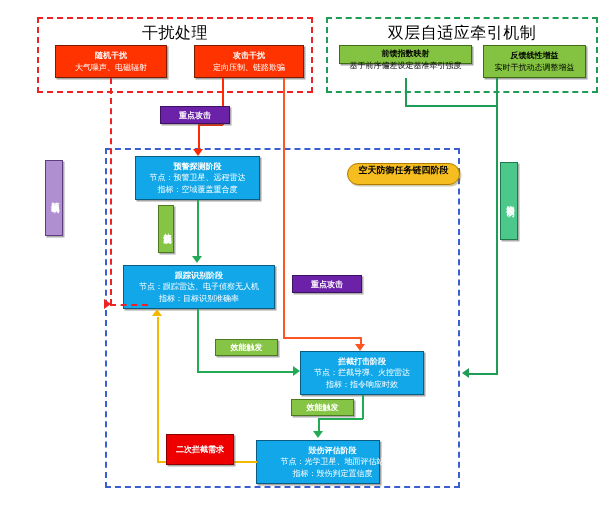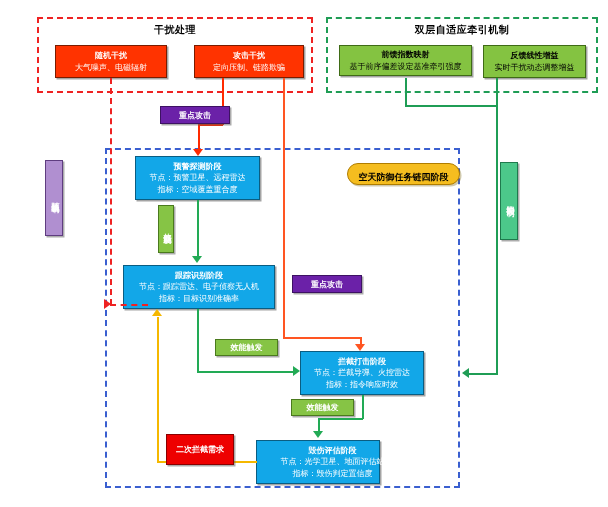--- a/index.html
+++ b/index.html
@@ -18,22 +18,22 @@
   
   .group{
     border-style:dashed;
     border-width:2px;
     background:transparent;
   }
   .group-title{
     position:absolute;
     top:4px;left:0;right:0;
     text-align:center;
-    font-size:10px;
-    font-weight:bold;
+    font-size:16px;
+    font-weight:normal;
     color:#000000;
     letter-spacing:.5px;
   }
   .grp-red{border-color:#ee2222;}
   .grp-green{border-color:#1f9d55;}
   .grp-blue{border-color:#3a5fd0;}
 
   
   .node{
     border:1px solid #333333;
@@ -75,21 +75,21 @@
     text-orientation:upright;
     letter-spacing:1px;
     line-height:1.1;
   }
 
   
   .pill{
     background:#f5bd1f;
     border:1.5px solid #b07d00;
     border-radius:14px;
-    display:flex;align-items:flex-end;justify-content:center;
+    display:flex;align-items:flex-start;justify-content:center;
     font-size:9px;font-weight:bold;color:#000000;
     white-space:nowrap;
     box-shadow:1.5px 1.5px 0 rgba(120,100,20,.35);
   }
 
   
   .ln-h{height:0;border-top-width:2px;border-top-style:solid;}
   .ln-v{width:0;border-left-width:2px;border-left-style:solid;}
   .ln-h.dash{border-top-style:dashed;border-top-width:2.5px;}
   .ln-v.dash{border-left-style:dashed;border-left-width:2.5px;}
@@ -116,21 +116,21 @@
 
   <div class="abs node n-red" style="left:194px;top:45px;width:110px;height:33px;">
     <span class="ln title">攻击干扰</span>
     <span class="ln">定向压制、链路欺骗</span>
   </div>
 
   <div class="abs group grp-green" style="left:326px;top:17px;width:272px;height:76px;">
     <div class="group-title">双层自适应牵引机制</div>
   </div>
 
-  <div class="abs node n-green" style="left:339px;top:45px;width:133px;height:31px;">
+  <div class="abs node n-green" style="left:339px;top:45px;width:133px;height:19px;justify-content:space-between;">
     <span class="ln title">前馈指数映射</span>
     <span class="ln">基于前序偏差设定基准牵引强度</span>
   </div>
 
   <div class="abs node n-green" style="left:483px;top:45px;width:103px;height:33px;">
     <span class="ln title">反馈线性增益</span>
     <span class="ln">实时干扰动态调整增益</span>
   </div>
 
   <div class="abs group grp-blue" style="left:105px;top:148px;width:355px;height:340px;"></div>

